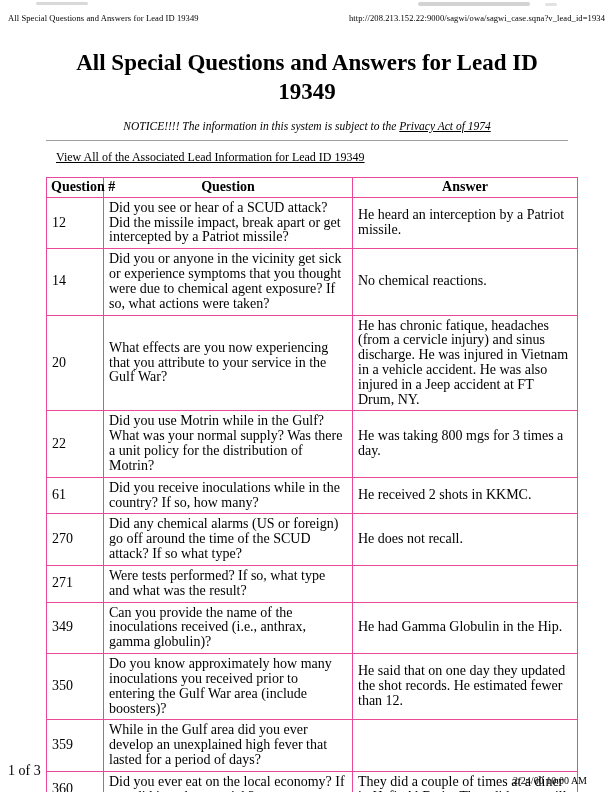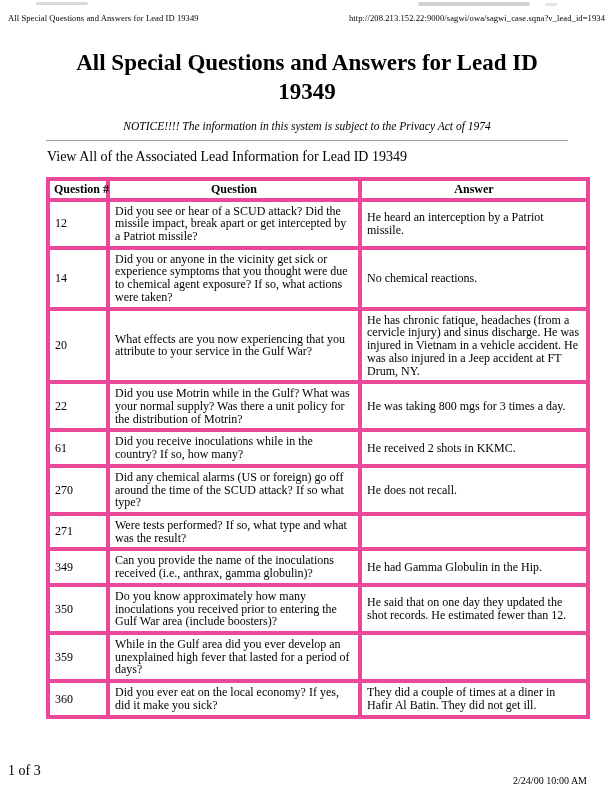--- a/index.html
+++ b/index.html
@@ -23,35 +23,35 @@
   .content { padding:48px 44px 0 46px; }
 
   .doc-title {
     font-size:23px; font-weight:bold; text-align:center;
     margin:0 auto 13px auto; line-height:1.28; max-width:522px;
   }
   .notice {
     text-align:center; font-style:italic; font-size:11.5px;
     margin:0 0 8px 0;
   }
-  .notice .link, .view-all { color:#000; cursor:pointer; }
+  .notice .link, .view-all { text-decoration:underline; color:#000; cursor:pointer; }
 
   .rule {
     border:none; border-top:1px solid #9e9e9e;
     margin:0 0 6px 0; width:100%; height:0;
   }
-  .view-all { display:inline-block; font-size:14px; margin:0 0 0 1px; }
+  .view-all { display:inline-block; font-size:12px; margin:0 0 0 10px; }
 
   table.qa {
     border-collapse:collapse; margin-top:12px; table-layout:fixed;
     width:504px;
   }
   table.qa th, table.qa td {
-    border:4px solid #ec4899;
-    font-size:12px; line-height:1.06;
+    border:1px solid #ec4899;
+    font-size:14px; line-height:1.06;
     padding:3px 5px; vertical-align:middle;
     word-wrap:break-word;
   }
   table.qa th { font-weight:bold; padding:2px 4px; }
   th.h-num { width:48px; text-align:left; white-space:nowrap; }
   th.h-q   { width:240px; text-align:center;font-family:Liberation Serif, serif; }
   th.h-a   { width:216px; text-align:center; }
   td.col-num { padding-left:4px; }
 
   .footer-left  { position:absolute; left:8px;  bottom:13px; font-size:14px; }

